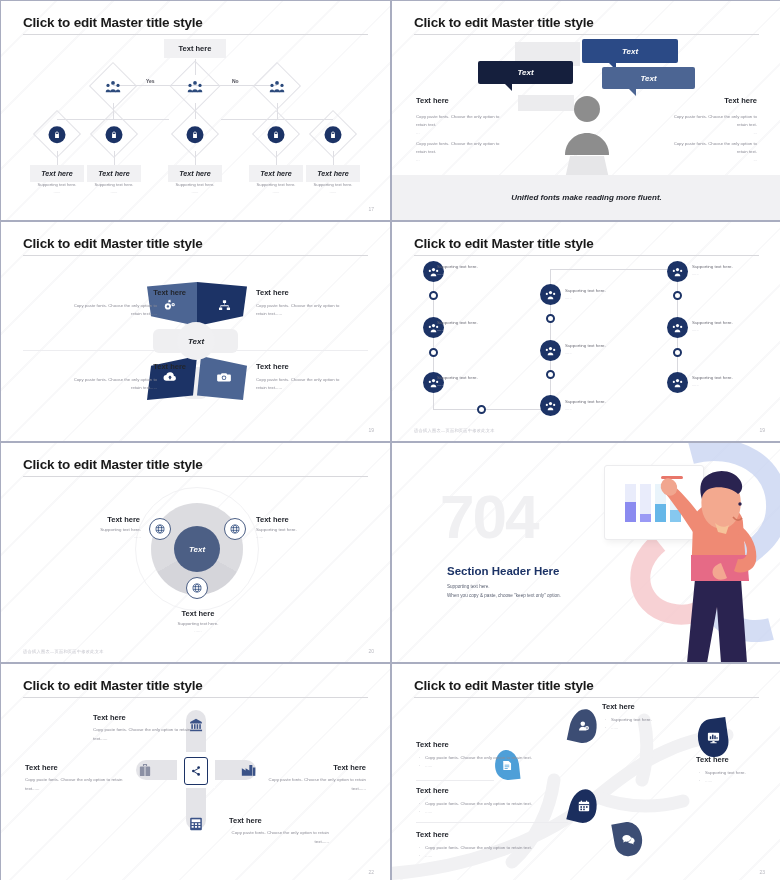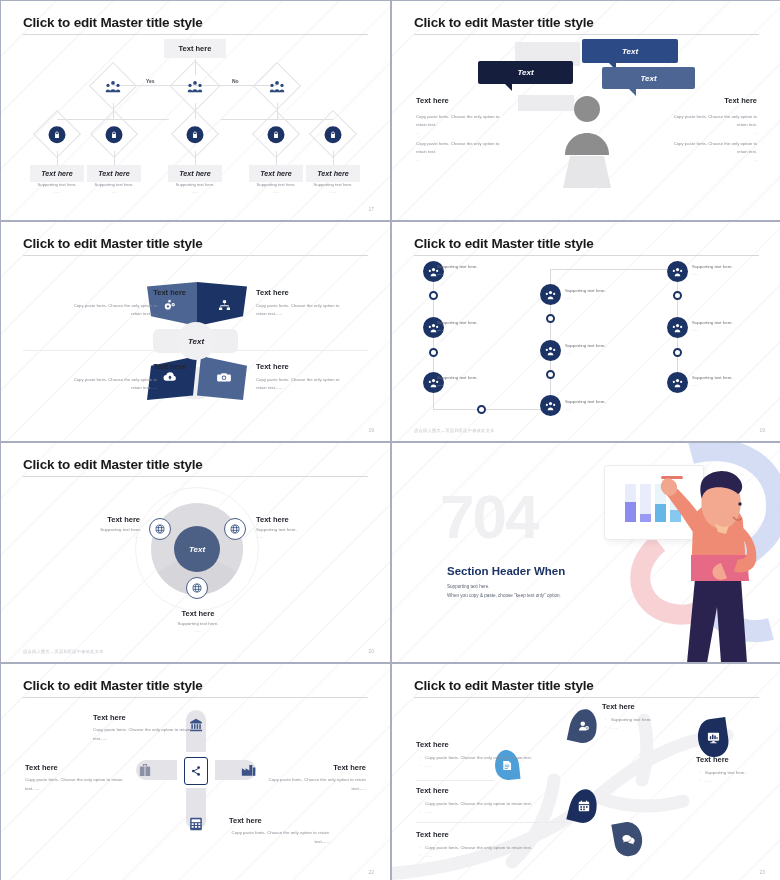--- a/index.html
+++ b/index.html
@@ -336,20 +336,23 @@
     </div>
 
     <div class="colhead" style="right:24px;top:95px;">Text here</div>
     <div class="body" style="right:24px;top:112px;text-align:right;">
       <span>Copy paste fonts. Choose the only option to retain text.</span><u>...</u>
     </div>
     <div class="body" style="right:24px;top:139px;text-align:right;">
       <span>Copy paste fonts. Choose the only option to retain text.</span><u>...</u>
     </div>
 
+    <div class="banner">
+      <span>Unified fonts make reading more fluent.</span>
+    </div>
   </div>
 
   <div class="slide s3">
     <div class="wm"></div>
     <div class="title">Click to edit Master title style</div>
     <div class="title-rule"></div>
     <hr class="mid">
 
     <div class="blob" style="left:182px;top:72px;width:24px;height:32px;border-radius:6px;"></div>
     <div class="blob" style="left:182px;top:145px;width:24px;height:32px;border-radius:6px;"></div>
@@ -636,21 +639,21 @@
       <path d="M95 60c10 8 16 22 14 34-2 10-14 14-22 10l4-12c6 1 9-2 9-8 0-8-5-14-11-18z" fill="#ef8a74"></path>
       <path d="M74 96c-6 2-10 6-8 12 2 5 9 6 14 3z" fill="#f3a791"></path>
 
       <path d="M62 16c12-6 28-2 31 12 3 15-3 30-14 33-12 3-22-6-24-18-2-12 1-24 7-27z" fill="#f3a98f"></path>
       <path d="M58 10c10-9 28-8 35 3 4 6 2 12-2 14-6-6-20-9-29-5-4 2-7 6-7 10-3-8-2-18 3-22z" fill="#2a2350"></path>
       <path d="M86 50c3 4 7 4 9 1" fill="none" stroke="#d1745c" stroke-width="1.6"></path>
       <circle cx="93" cy="37" r="1.7" fill="#2a2350"></circle>
       <path d="M68 56c4 4 10 5 14 2l-3 9-8-2z" fill="#f6c39a"></path>
     </svg>
 
-    <div class="sh">Section Header When</div>
+    <div class="sh">Section Header Here</div>
     <div class="sb">
       <div>Supporting text here.</div>
       <div>When you copy &amp; paste, choose "keep text only" option.</div>
     </div>
   </div>
 
   <div class="slide s7">
     <div class="wm"></div>
     <div class="title">Click to edit Master title style</div>
     <div class="title-rule"></div>

